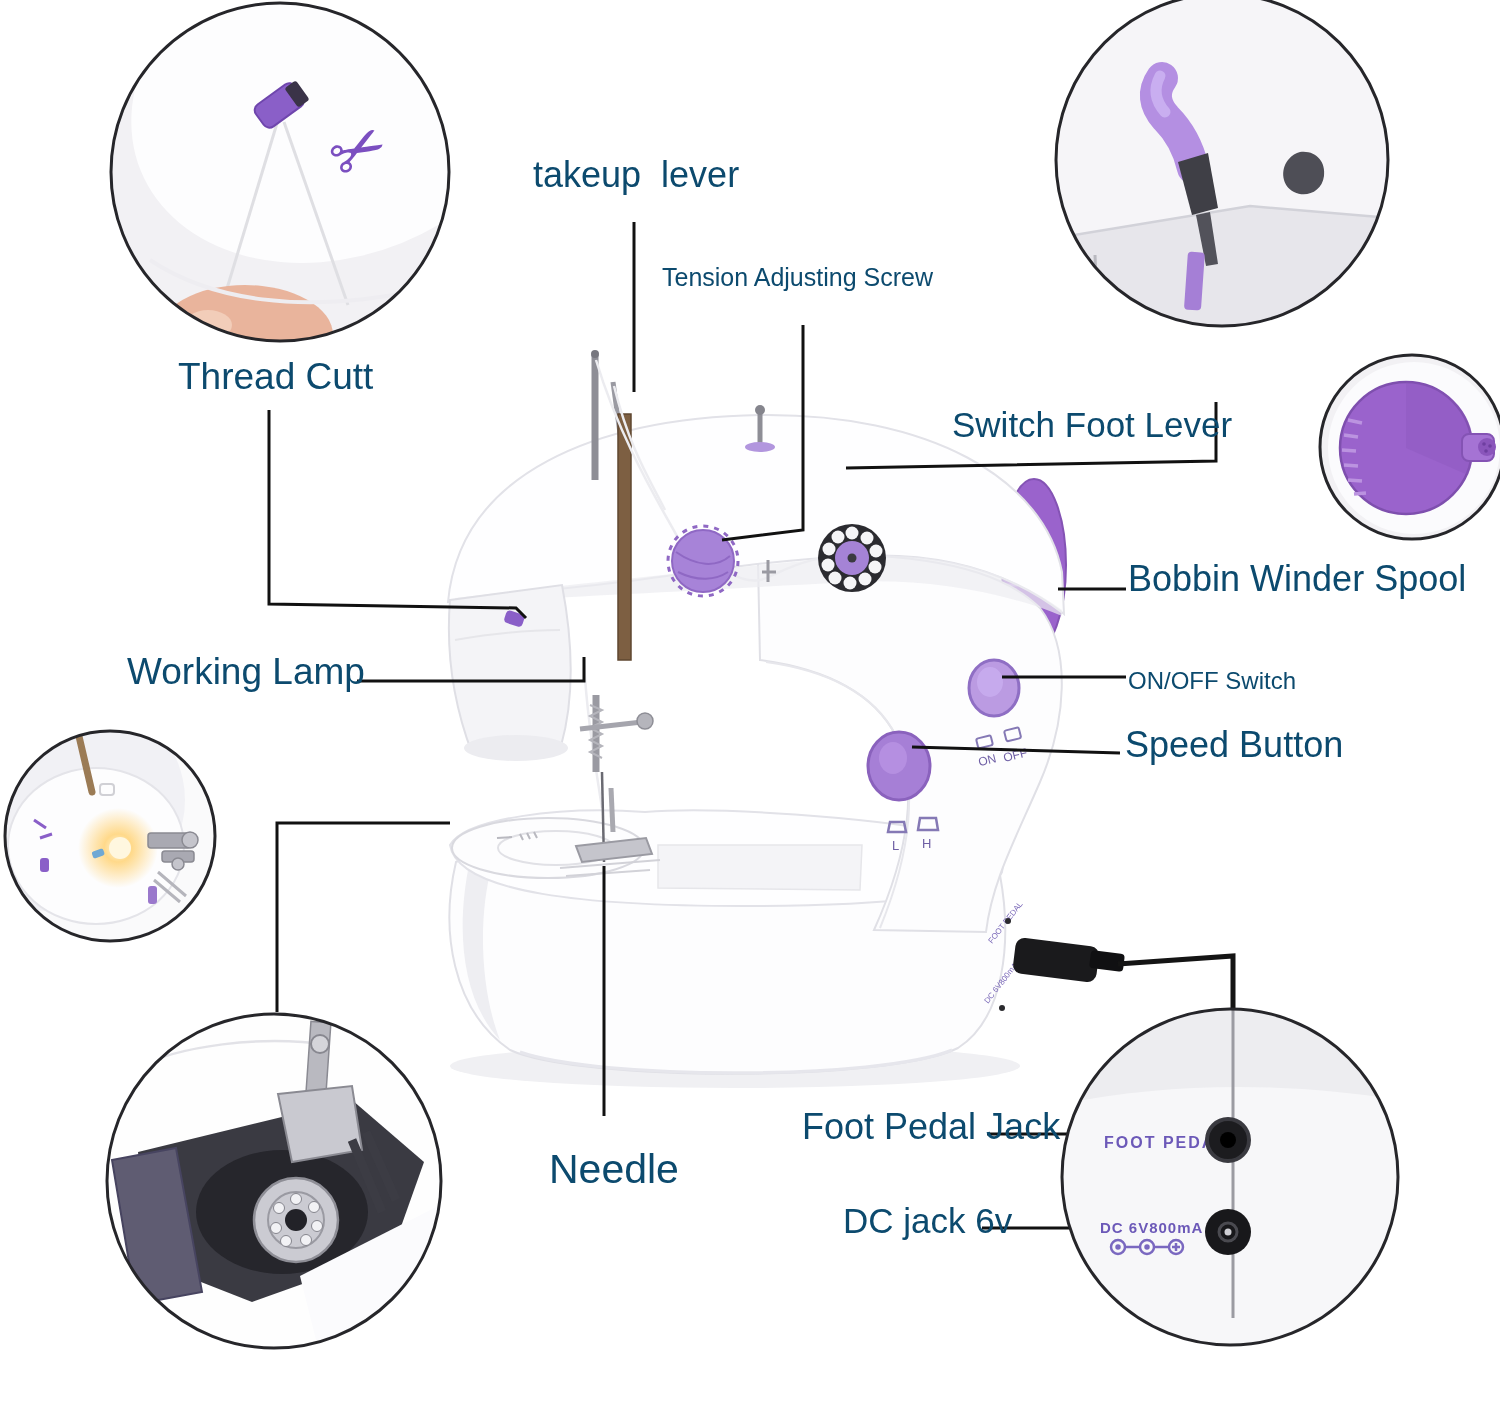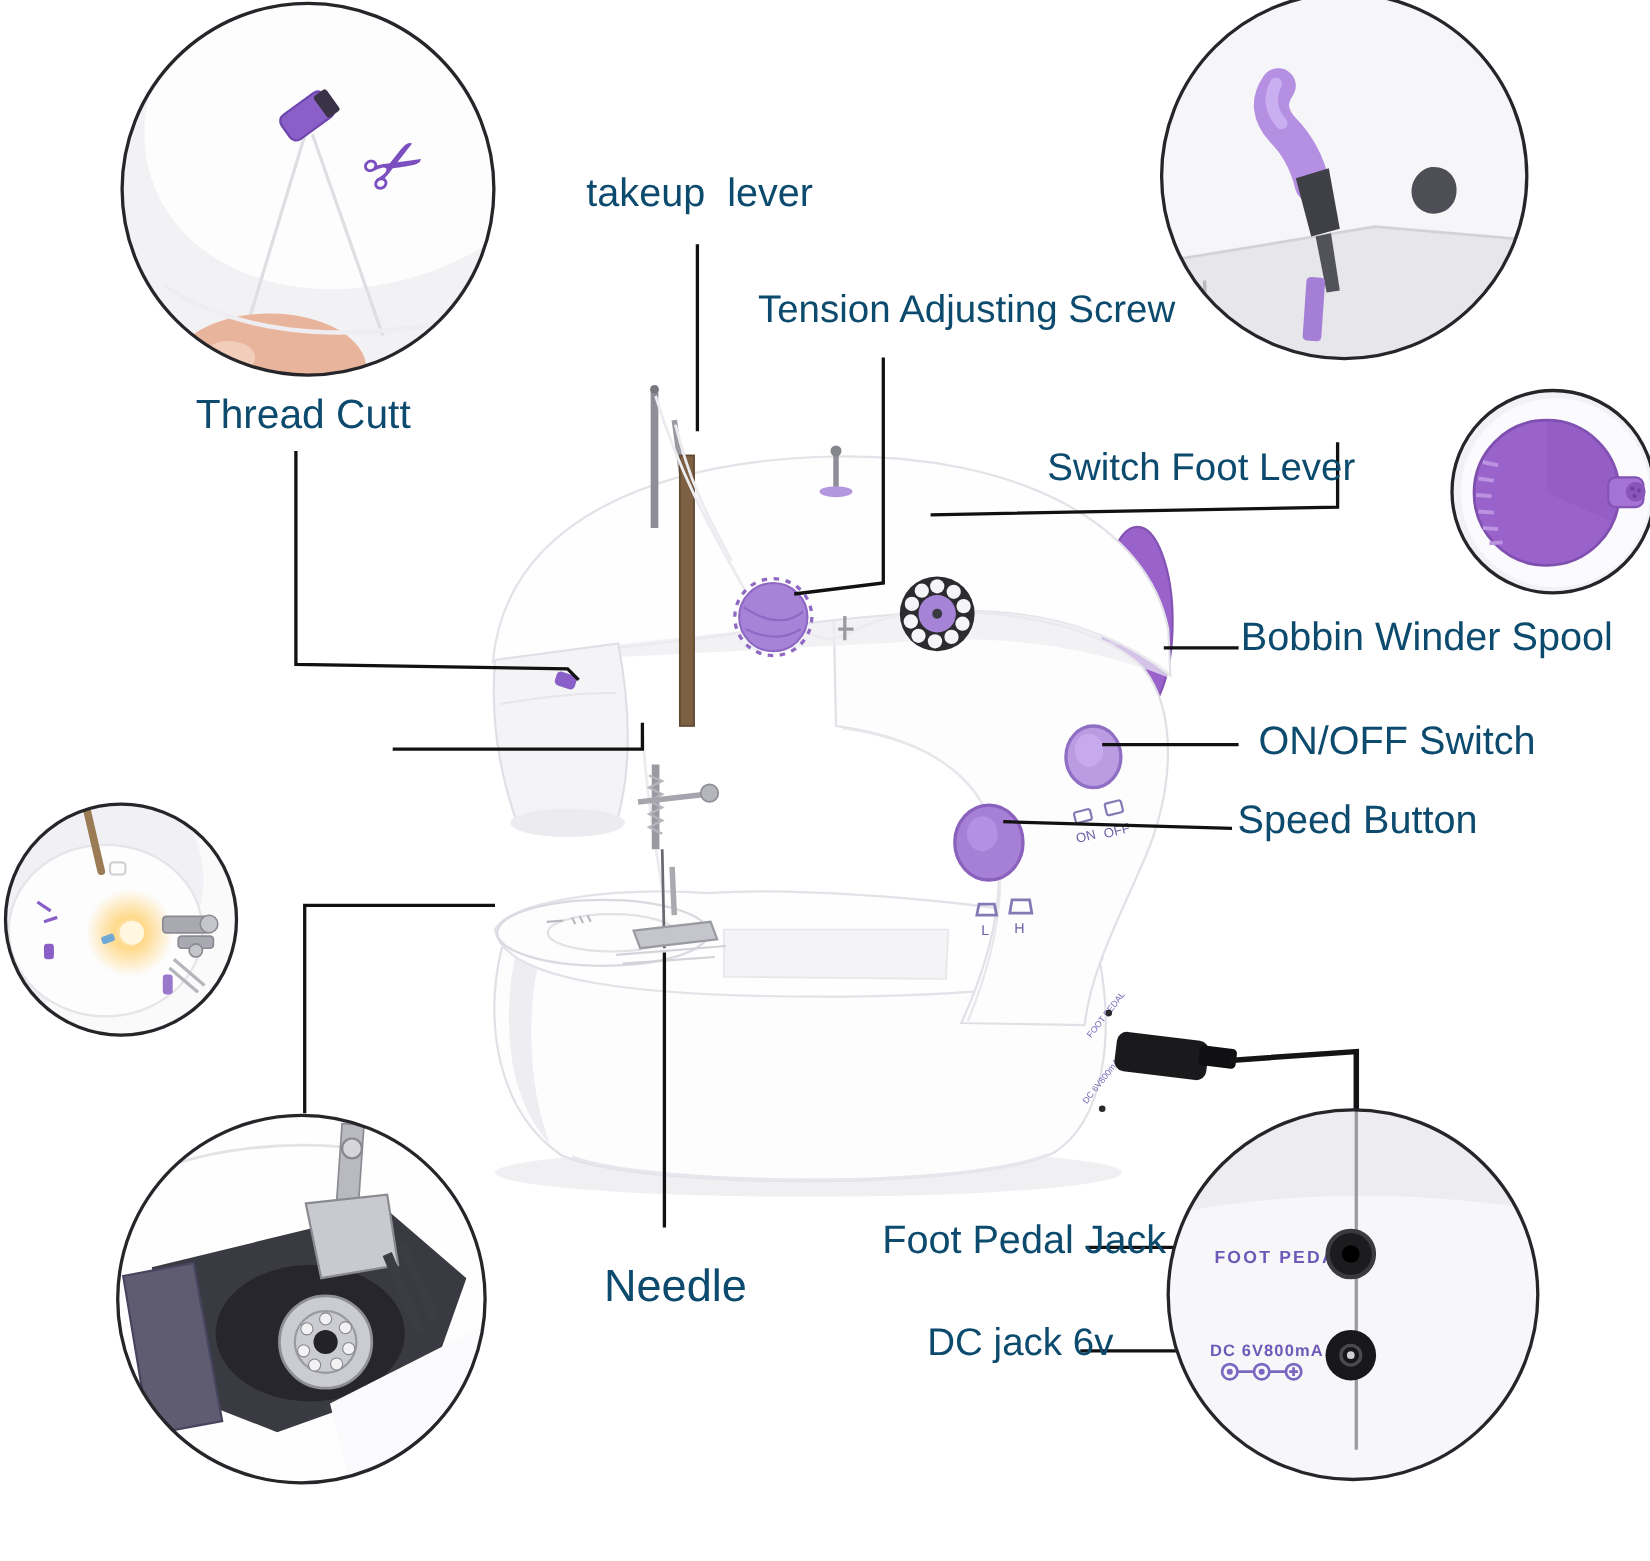--- a/index.html
+++ b/index.html
@@ -2,26 +2,26 @@
 <html><head>
 <meta charset="utf-8">
 <style>
   html,body{margin:0;padding:0;background:#ffffff;}
   #canvas{position:relative;width:1500px;height:1419px;background:#ffffff;overflow:hidden;
           font-family:"Liberation Sans",sans-serif;}
   #scene{position:absolute;left:0;top:0;width:1500px;height:1419px;}
   .lbl{position:absolute;color:#0c4a6e;white-space:pre;letter-spacing:0px;line-height:1.05;
        font-family:"Liberation Sans",sans-serif;}
   .lbl-takeup            {left:533px; top:156px;  font-size:36px;}
-  .lbl-tension           {left:662px; top:264px;  font-size:35px;margin-left:27px;}
+  .lbl-tension           {left:662px; top:264px;  font-size:25px;}
   .lbl-presser           {left:952px; top:407px;  font-size:35px;}
   .lbl-threadcutt        {left:178px; top:358px;  font-size:37px;}
   .lbl-bobbinwinder      {left:1128px;top:560px;  font-size:36px;}
   .lbl-workinglamp       {left:127px; top:653px;  font-size:37px;}
-  .lbl-onoff             {left:1128px;top:654px;  font-size:36px;margin-left:16px;}
+  .lbl-onoff             {left:1128px;top:668px;  font-size:24px;}
   .lbl-speed             {left:1125px;top:726px;  font-size:36px;}
   .lbl-needle            {left:549px; top:1116px; font-size:41px;margin-top:32px;}
   .lbl-footpedaljack     {left:768px; top:1108px; font-size:36px;margin-left:34px;}
   .lbl-dcjack            {left:843px; top:1203px; font-size:35px;}
   .lbl-bobbincompartment {left:108px; top:1372px; font-size:38px;}
 </style>
 </head>
 <body>
 
 <div id="canvas">
@@ -334,18 +334,19 @@
     </g>
     <circle cx="1230" cy="1177" r="168" fill="none" stroke="#26262a" stroke-width="3"></circle>
   </g>
 </svg>
 
   <div class="lbl lbl-takeup">takeup  lever</div>
   <div class="lbl lbl-tension">Tension Adjusting Screw</div>
   <div class="lbl lbl-presser">Switch Foot Lever</div>
   <div class="lbl lbl-threadcutt">Thread Cutt</div>
   <div class="lbl lbl-bobbinwinder">Bobbin Winder Spool</div>
+  <div class="lbl lbl-workinglamp">Working Lamp</div>
   <div class="lbl lbl-onoff">ON/OFF Switch</div>
   <div class="lbl lbl-speed">Speed Button</div>
   <div class="lbl lbl-needle">Needle</div>
   <div class="lbl lbl-footpedaljack">Foot Pedal Jack</div>
   <div class="lbl lbl-dcjack">DC jack 6v</div>
 </div>
 
 </body></html>

